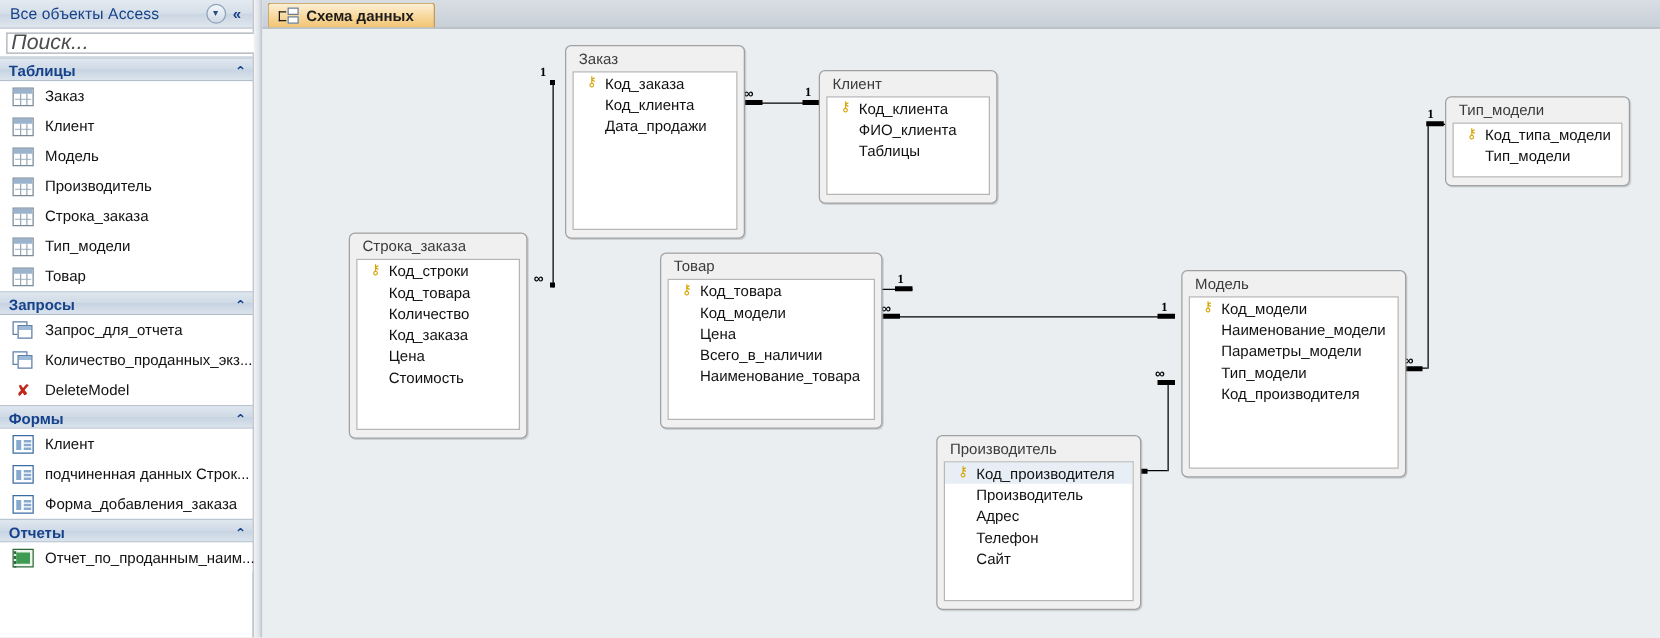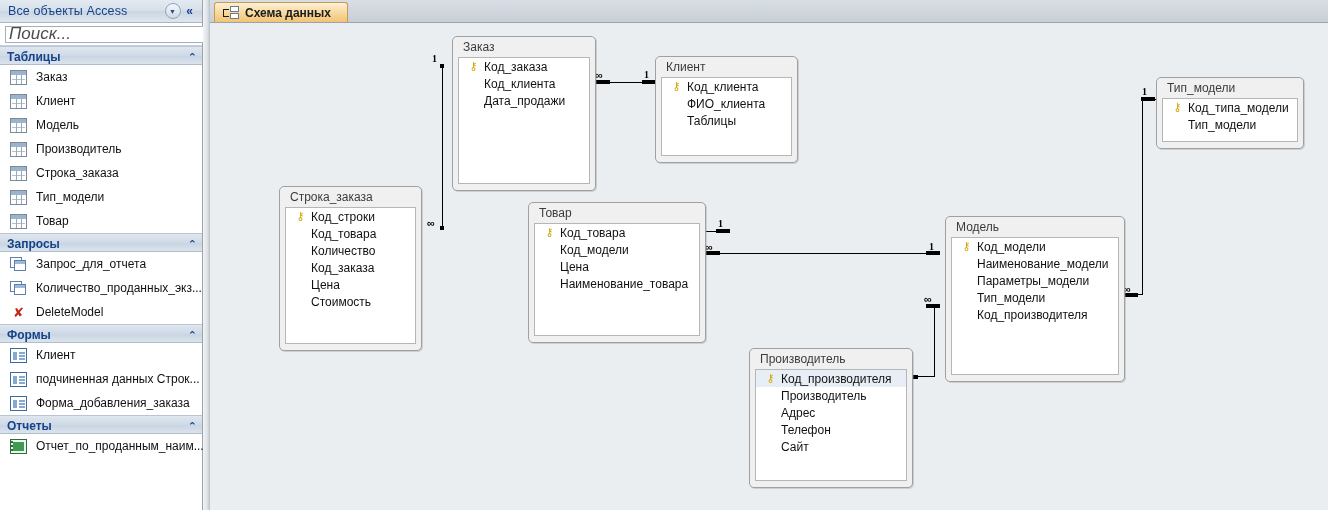--- a/index.html
+++ b/index.html
@@ -364,20 +364,24 @@
             <div class="fld">
               <span class="key blank">⚷</span>
               <span>Код_модели</span>
             </div>
             <div class="fld">
               <span class="key blank">⚷</span>
               <span>Цена</span>
             </div>
             <div class="fld">
               <span class="key blank">⚷</span>
+              <span>Всего_в_наличии</span>
+            </div>
+            <div class="fld">
+              <span class="key blank">⚷</span>
               <span>Наименование_товара</span>
             </div>
           </div>
         </div>
 
       <div class="tbox" style="left:735px;top:193px;width:180px;height:166px;">
           <div class="tbox-title">Модель</div>
           <div class="tbox-fields">
             <div class="fld">
               <span class="key">⚷</span>

